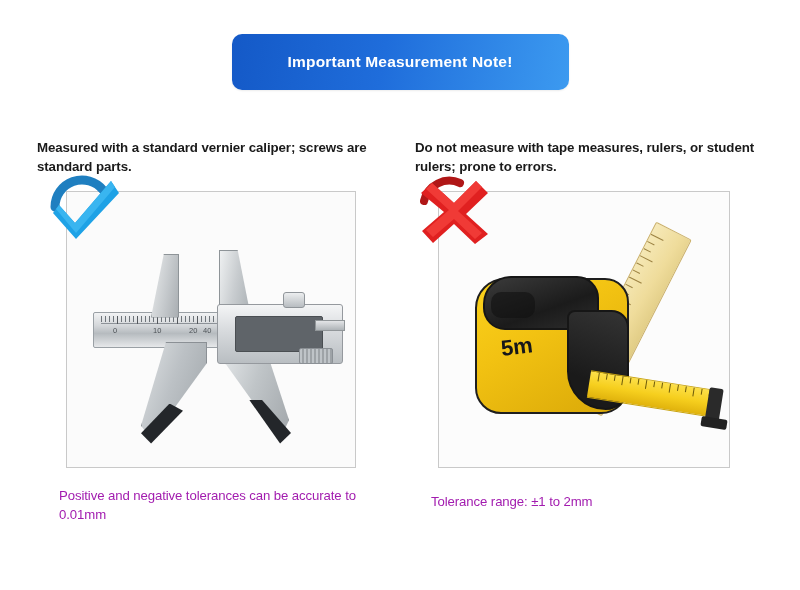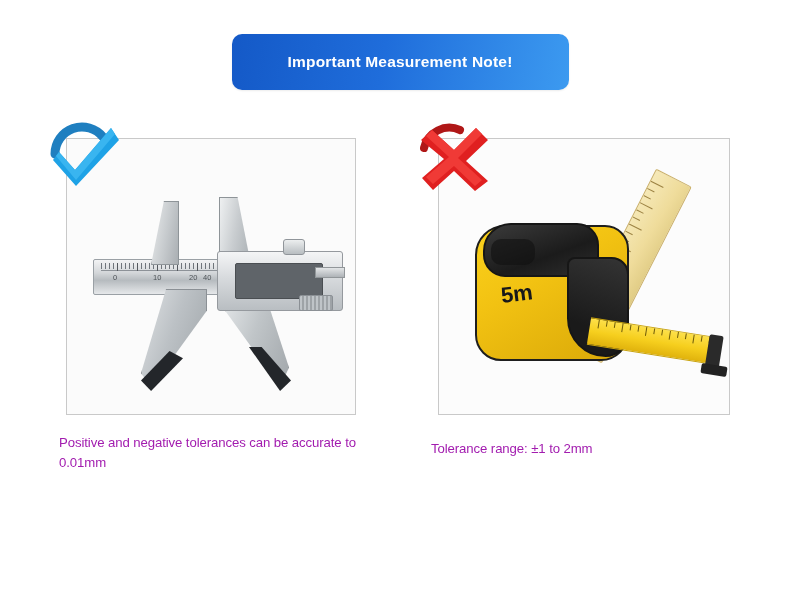--- a/index.html
+++ b/index.html
@@ -349,20 +349,21 @@
 
   <div class="banner-wrap">
     <div class="banner">
       <span class="banner-title">Important Measurement Note!</span>
     </div>
   </div>
 
   <div class="columns">
 
     <div class="col col-left">
+      <p class="caption-top">Measured with a standard vernier caliper; screws are standard parts.</p>
 
       <div class="frame frame-left">
 
         <span class="mark mark-check">
           <svg width="78" height="74" viewBox="0 0 78 74">
             <path d="M10 36 A27 27 0 0 1 58 19" fill="none" stroke="#1f7fc0" stroke-width="9" stroke-linecap="round"></path>
             <path d="M14 34 L30 52 L66 10 L74 22 L31 68 L8 42 Z" fill="#1ea2e6"></path>
             <path d="M14 34 L30 52 L66 10 L70 16 L31 62 L11 38 Z" fill="#39b5f0"></path>
           </svg>
         </span>
@@ -422,20 +423,21 @@
           <div class="cal-knob"></div>
           <div class="cal-thumbwheel"></div>
           <div class="cal-rod"></div>
         </div>
       </div>
 
       <p class="caption-bottom cap-left-bottom">Positive and negative tolerances can be accurate to 0.01mm</p>
     </div>
 
     <div class="col col-right">
+      <p class="caption-top">Do not measure with tape measures, rulers, or student rulers; prone to errors.</p>
 
       <div class="frame frame-right">
 
         <span class="mark mark-cross">
           <svg width="78" height="74" viewBox="0 0 78 74">
             <path d="M8 30 A26 26 0 0 1 44 12" fill="none" stroke="#b01717" stroke-width="8" stroke-linecap="round"></path>
             <path d="M16 12 L38 32 L60 10 L72 22 L50 43 L72 63 L59 73 L38 53 L17 72 L6 60 L28 41 L5 22 Z" fill="#e02020"></path>
             <path d="M16 12 L38 32 L60 10 L66 16 L42 40 L66 62 L59 68 L38 48 L17 66 L10 59 L33 39 L10 18 Z" fill="#f03a36"></path>
           </svg>
         </span>

